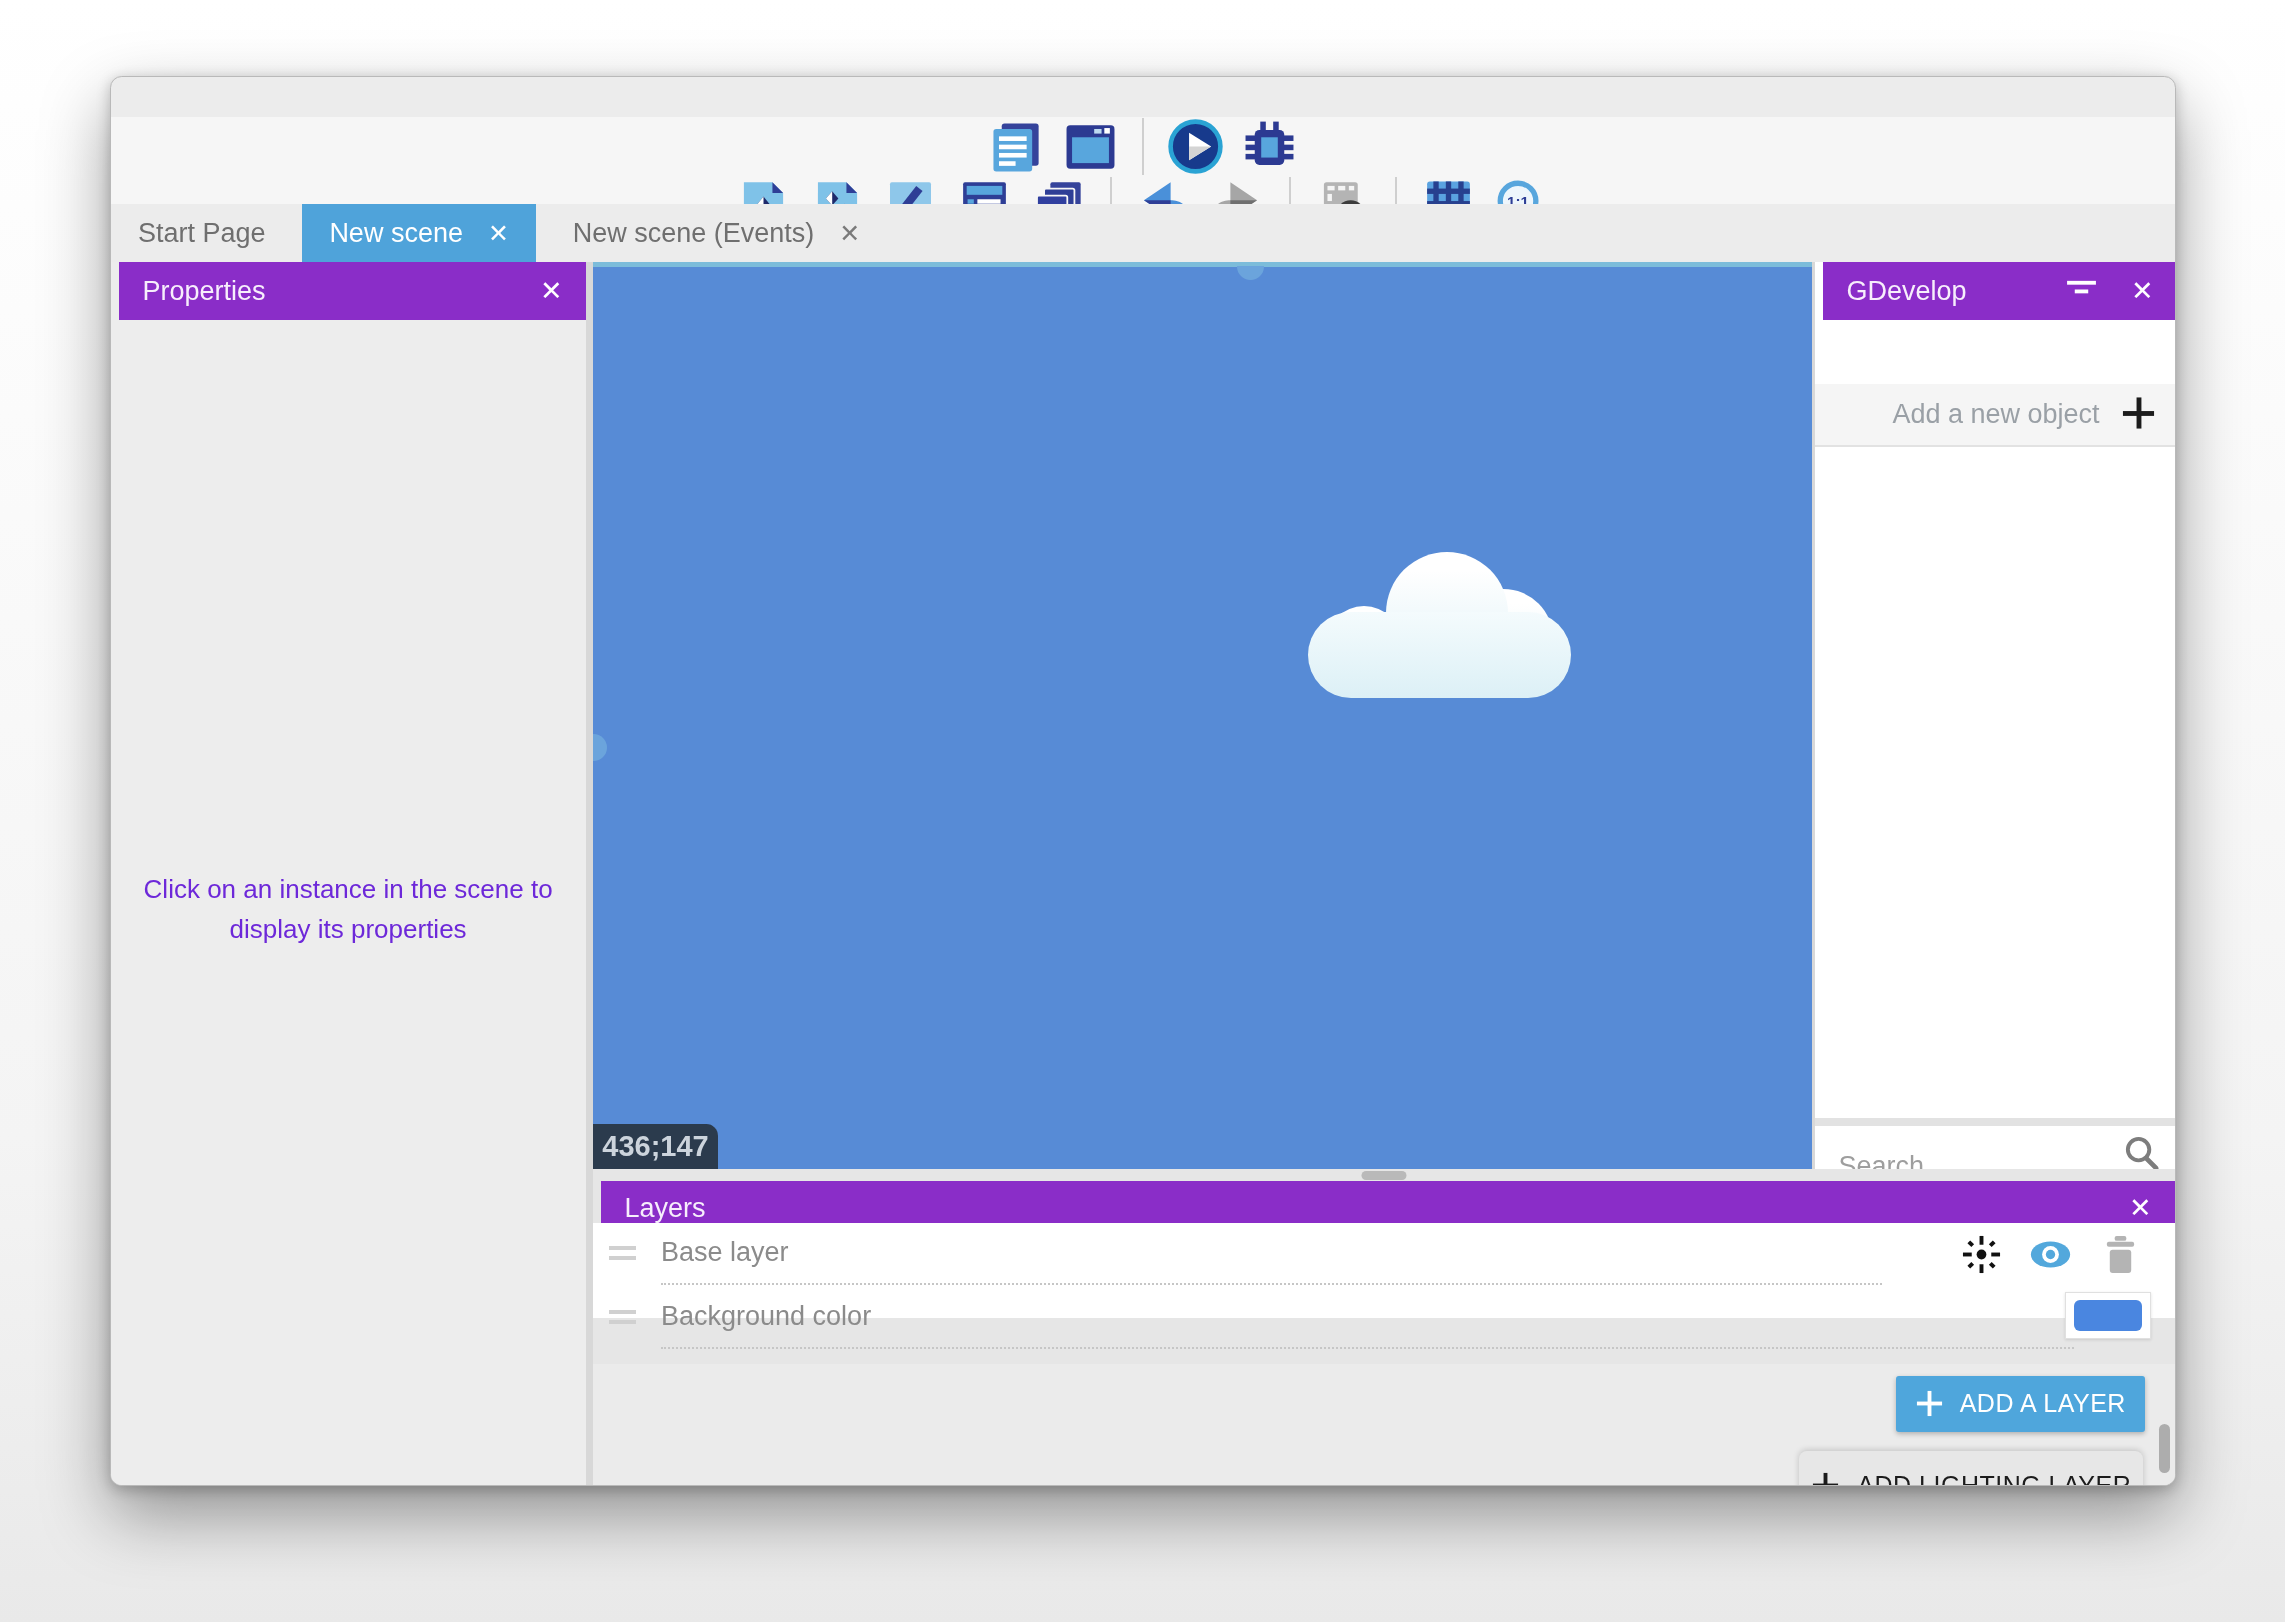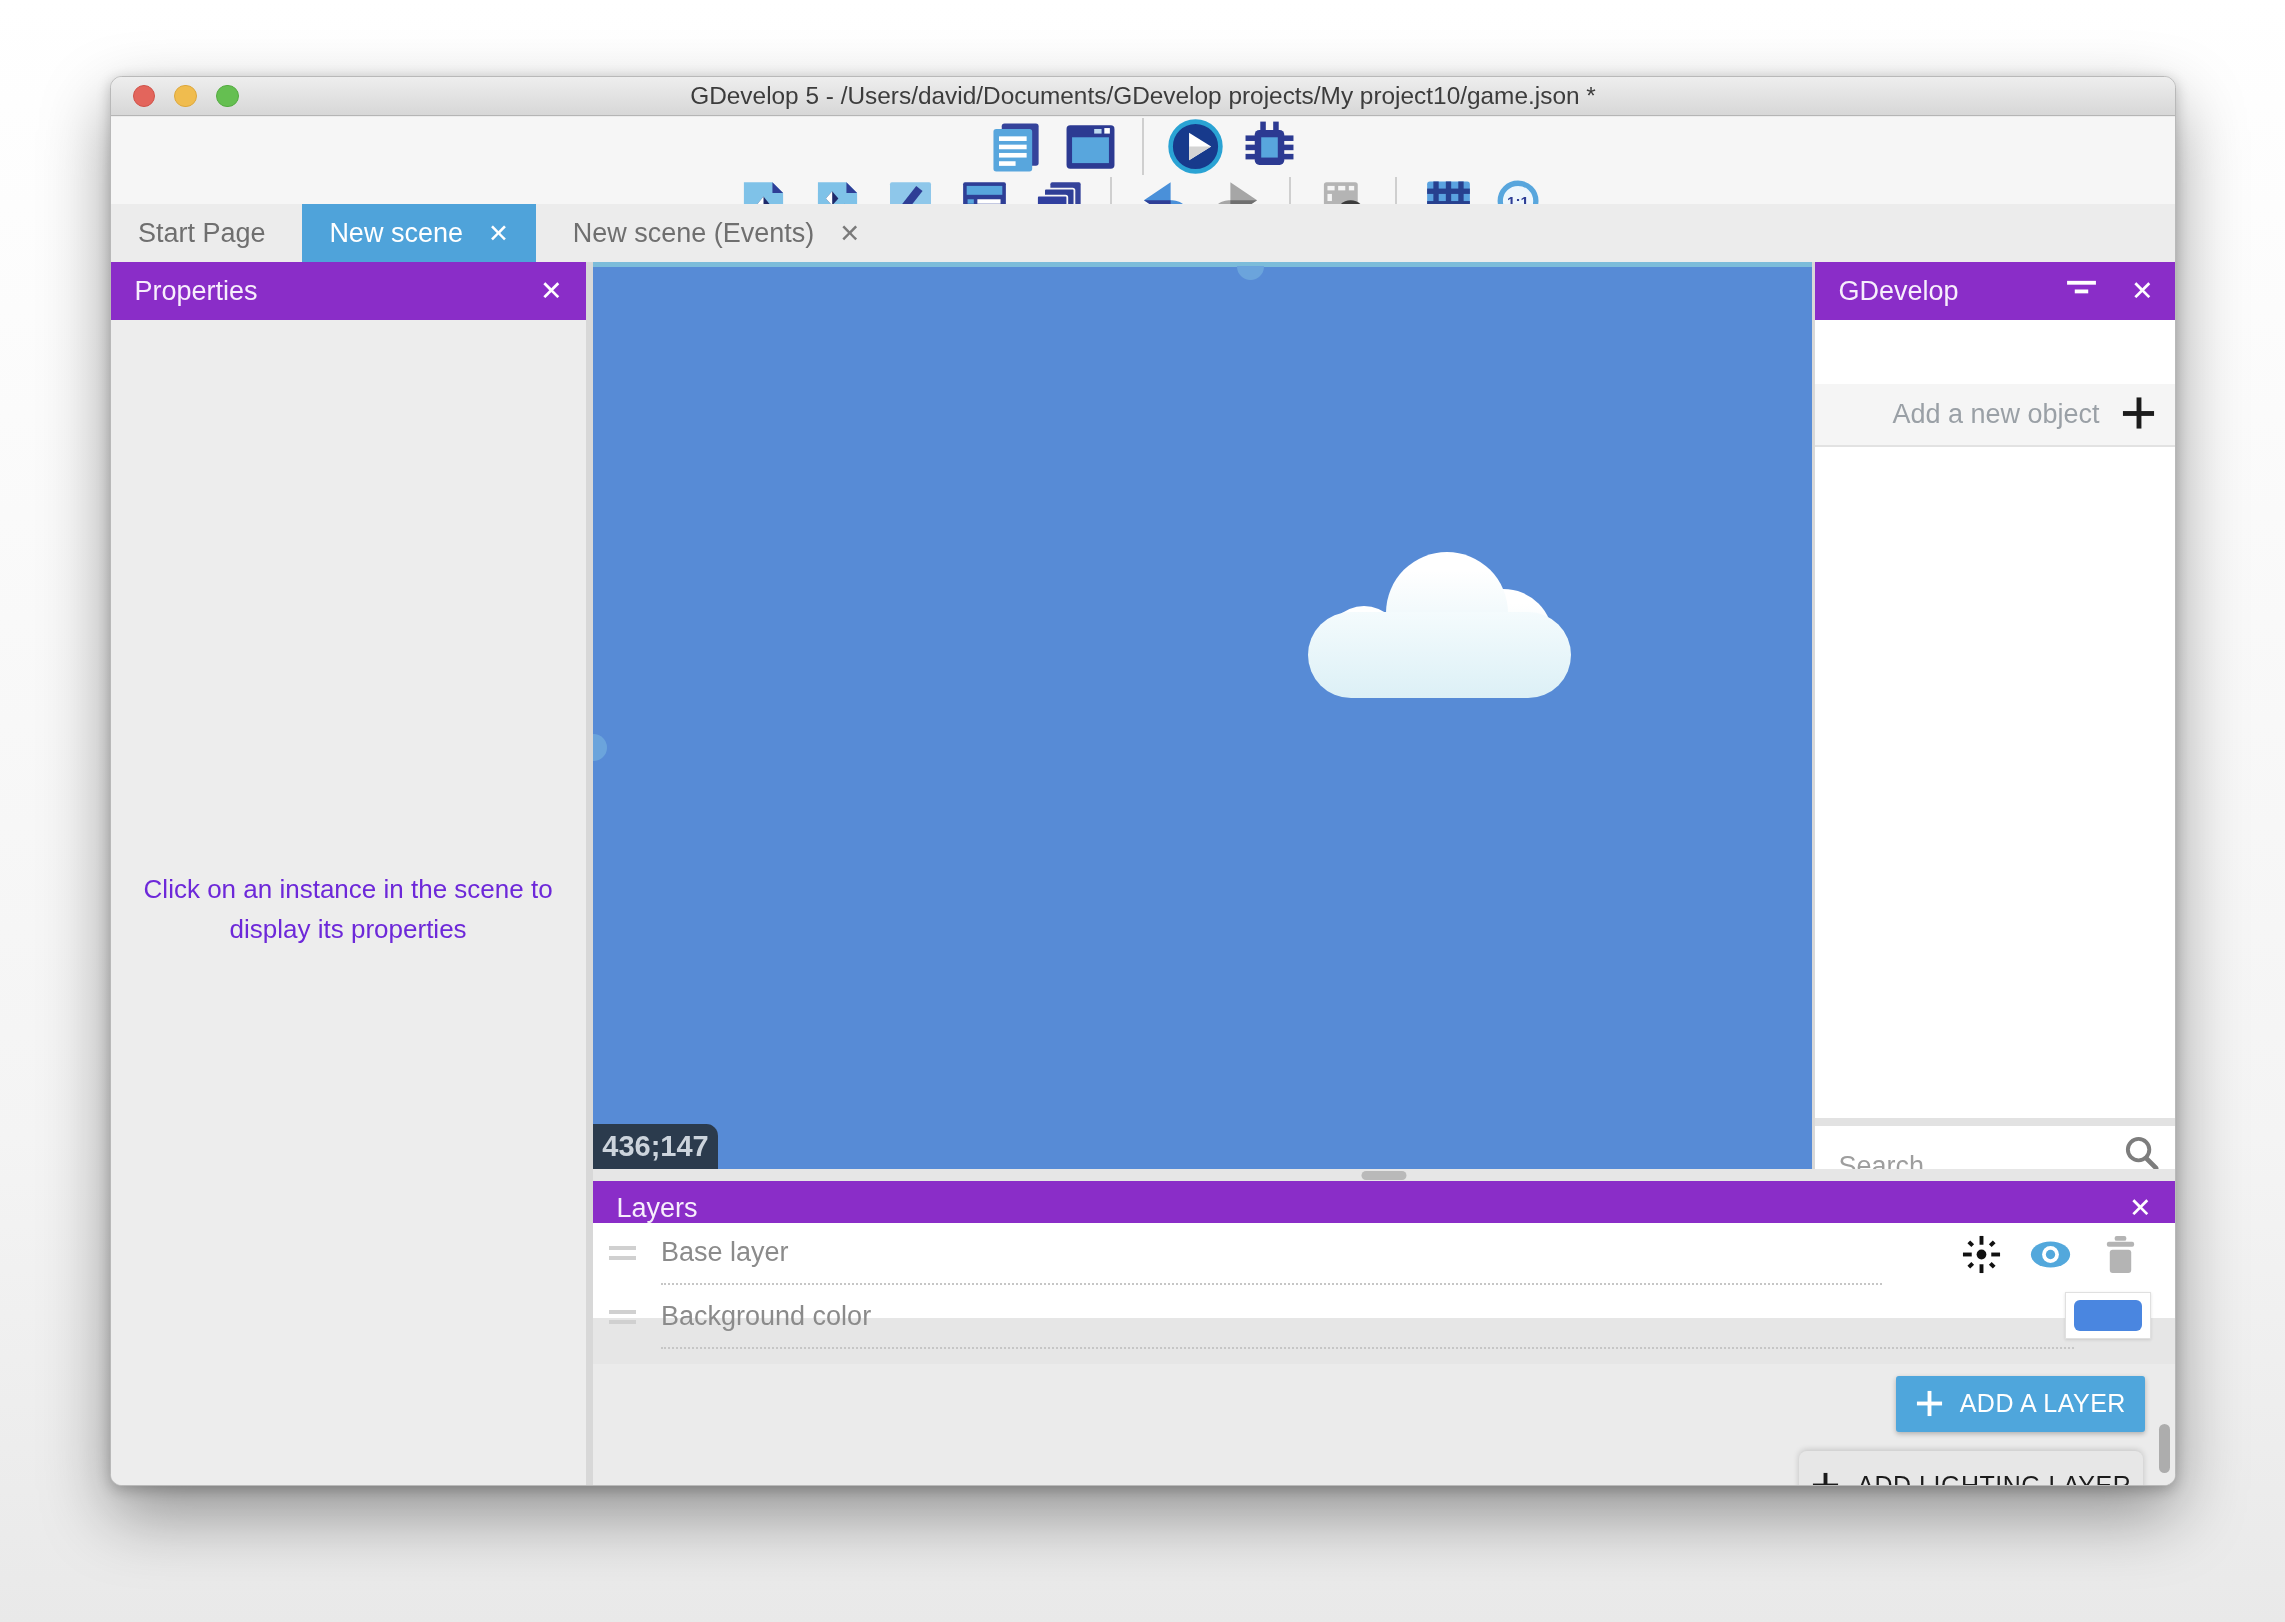--- a/index.html
+++ b/index.html
@@ -38,21 +38,21 @@
     display:flex; align-items:stretch; }
   .tab { display:flex; align-items:center; padding:0 27px; font-size:27px; color:#6f6f6f;
     gap:25px; margin-right:9.8px; }
   .tab.active { background:#4fa3da; color:#ffffff; }
   .tab-close { font-size:25px; line-height:1; color:#7a7a7a; }
   .tab.active .tab-close { color:#ffffff; }
 
   
   .content { position:absolute; left:0; top:185px; right:0; bottom:0; background:#d8d8d8; }
 
-  .panel-header { position:absolute; left:0; top:0; right:0; height:58px; background:#8a2dc8;
+  .panel-header { position:absolute; left:8px; top:0; right:0; height:58px; background:#8a2dc8;
     display:flex; align-items:center; padding:0 23.4px; }
   .panel-title { color:#f7eefc; font-size:27px; }
   .panel-close { margin-left:auto; color:#ffffff; font-size:27px; }
 
   
   .properties { position:absolute; left:0; top:0; width:475px; bottom:0; background:#ededed; }
   .props-empty { position:absolute; top:607px; left:9px; right:9.8px; text-align:center;
     font-size:26px; line-height:40px; color:#6d28d9; }
 
   
@@ -137,28 +137,20 @@
     border-radius:5.9px; background:#adadad; }
 
   svg text { font-family:"Liberation Sans", sans-serif; }
 </style>
 </head>
 <body>
 
 <div class="stage">
   <div class="window">
 
-    <div class="titlebar">
-      <div class="lights">
-        <span class="light red"></span>
-        <span class="light yellow"></span>
-        <span class="light green"></span>
-      </div>
-      <div class="title">GDevelop 5 - /Users/david/Documents/GDevelop projects/My project10/game.json *</div>
-    </div>
 
     <div class="toolbar">
       <div class="tb-group">
         <span class="tb-btn">
           <svg width="59" height="59" viewBox="0 0 64 64">
             <rect x="16" y="7" width="40" height="46" rx="3" fill="#35439b"></rect>
             <rect x="7" y="13" width="42" height="46" rx="3" fill="#58a6dd"></rect>
             <rect x="13" y="21" width="30" height="5" fill="#ffffff"></rect>
             <rect x="13" y="30" width="30" height="5" fill="#ffffff"></rect>
             <rect x="13" y="39" width="30" height="5" fill="#ffffff"></rect>

